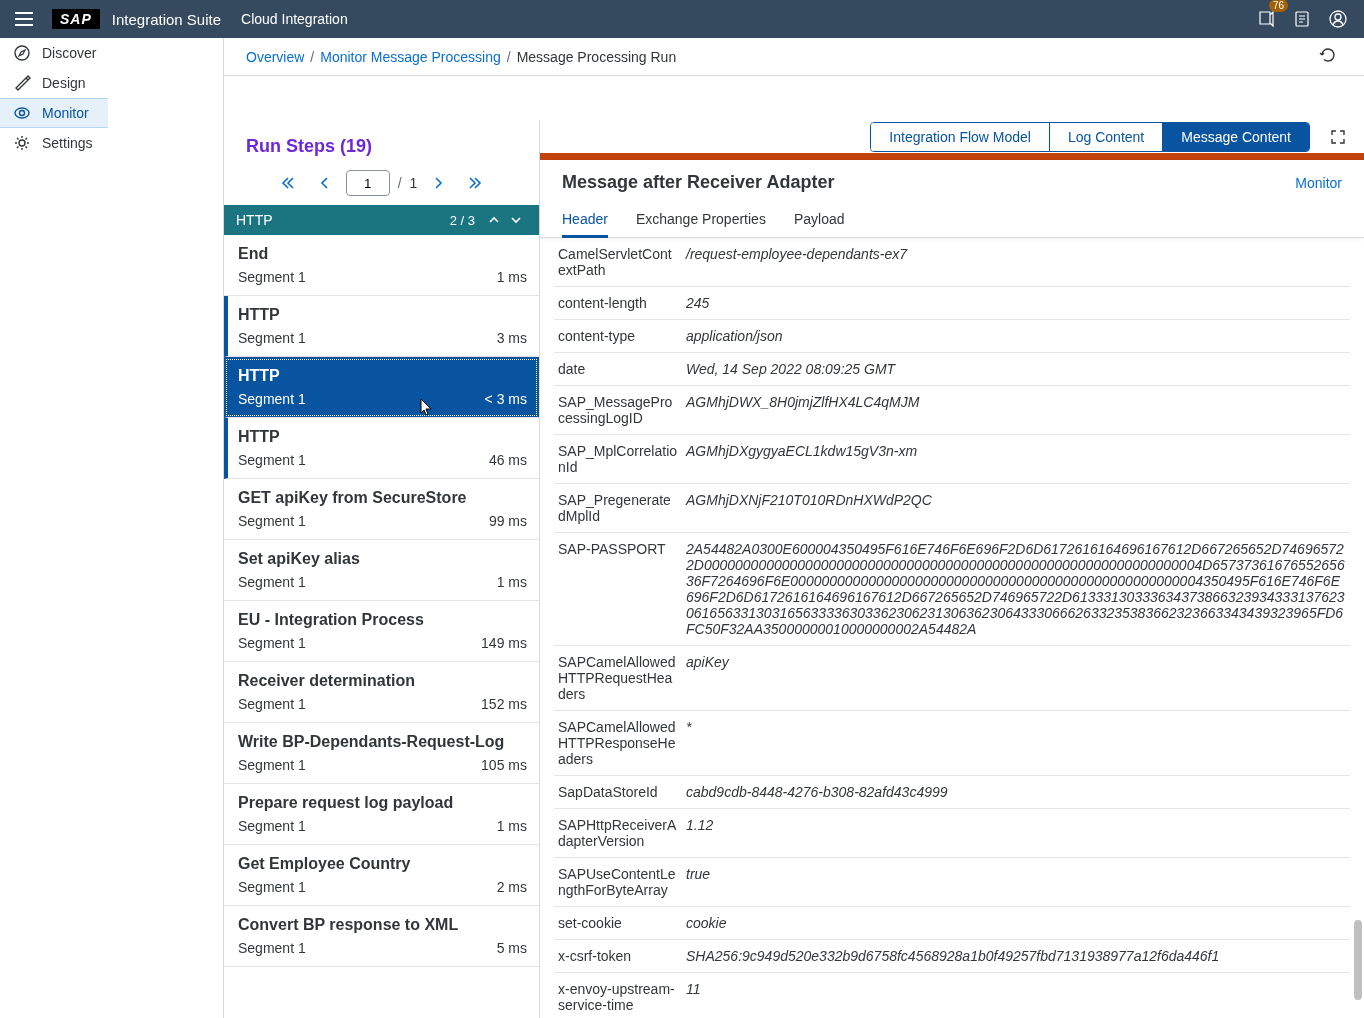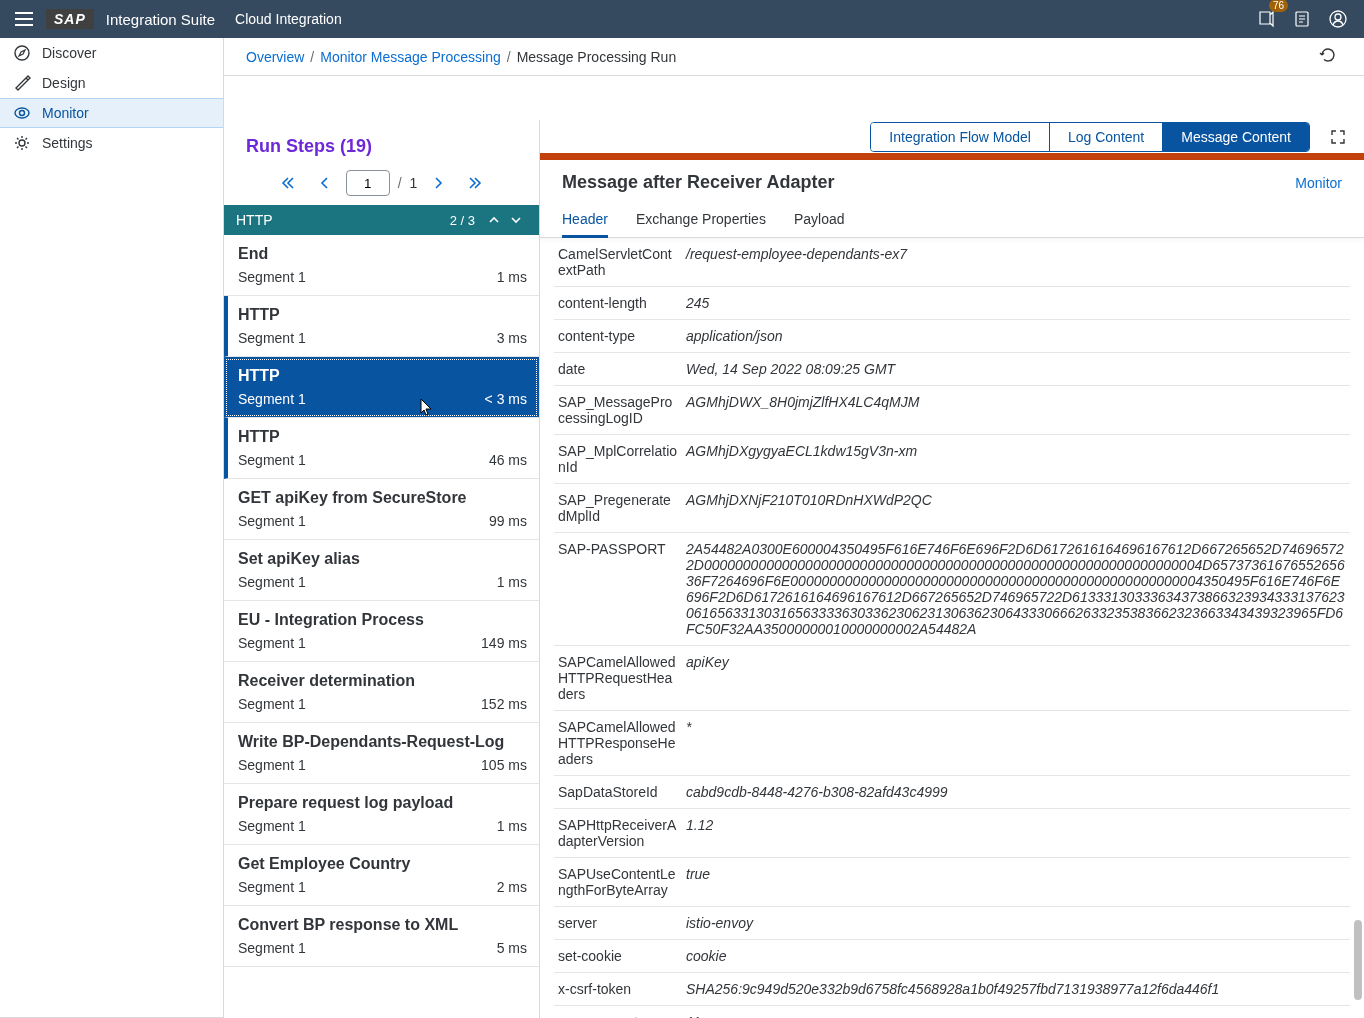--- a/index.html
+++ b/index.html
@@ -1,26 +1,26 @@
 <!DOCTYPE html>
 <html><head>
 <meta charset="utf-8">
 <style>
 * { box-sizing: border-box; margin: 0; padding: 0; }
 body { font-family: "72", Arial, sans-serif; font-size: 14px; color: #32363a; background: #fff; overflow: hidden; }
 .header-bar { height: 38px; background: #354a5f; color: #fff; display: flex; align-items: center; padding: 0 8px; }
 .hamburger { width: 32px; height: 32px; display: flex; align-items: center; justify-content: center; cursor: pointer; border-radius: 4px; }
-.sap-logo { background: #404040; color: #fff; font-weight: bold; padding: 2px 8px; margin-left: 6px; font-size: 14px; font-style: italic; letter-spacing: 1px; }
+.sap-logo { background: #000000; color: #fff; font-weight: bold; padding: 2px 8px; margin-left: 12px; font-size: 14px; font-style: italic; letter-spacing: 1px; }
 .header-title { margin-left: 12px; font-size: 15px; }
 .header-sub { margin-left: 20px; font-size: 14px; }
 .header-spacer { flex: 1; }
 .header-icon { width: 32px; height: 32px; display: flex; align-items: center; justify-content: center; cursor: pointer; margin: 0 2px; position: relative; }
 .badge { position: absolute; top: -4px; right: -6px; background: #a16207; color: #fff; font-size: 10px; padding: 1px 4px; border-radius: 8px; }
 .layout { display: flex; height: calc(100vh - 38px); }
-.sidebar { width: 224px; border-right: 1px solid #d9d9d9; background: #fff; display: flex; flex-direction: column; }
+.sidebar { width: 224px; border-right: 1px solid #d9d9d9; background: #fff; display: flex; flex-direction: row; }
 .sidebar-bottom-line { border-top: 1px solid #d9d9d9; margin-top: auto; height: 0; }
 .nav-item { display: flex; align-items: center; height: 30px; padding: 0 12px; cursor: pointer; font-size: 14px; color: #32363a; }
 .nav-item.active { background: #e5f0fa; color: #0854a0; border-top: 1px solid #b3d4f5; border-bottom: 1px solid #b3d4f5; }
 .nav-icon { width: 20px; height: 20px; margin-right: 10px; display: flex; align-items: center; justify-content: center; }
 .main { flex: 1; display: flex; flex-direction: column; min-width: 0; gap: 44px; }
 .breadcrumb-bar { height: 38px; border-bottom: 1px solid #d9d9d9; display: flex; align-items: center; padding: 0 22px; }
 .breadcrumb-bar a { color: #0a6ed1; text-decoration: none; }
 .breadcrumb-bar .sep { margin: 0 6px; color: #6a6d70; }
 .breadcrumb-bar .current { color: #32363a; }
 .refresh-btn { margin-left: auto; cursor: pointer; width: 24px; height: 24px; }
@@ -352,24 +352,20 @@
             </div>
             <div class="prop-row">
               <div class="prop-key">SAPHttpReceiverAdapterVersion</div>
               <div class="prop-val">1.12</div>
             </div>
             <div class="prop-row">
               <div class="prop-key">SAPUseContentLengthForByteArray</div>
               <div class="prop-val">true</div>
             </div>
             <div class="prop-row">
-              <div class="prop-key">server</div>
-              <div class="prop-val">istio-envoy</div>
-            </div>
-            <div class="prop-row">
               <div class="prop-key">set-cookie</div>
               <div class="prop-val">cookie</div>
             </div>
             <div class="prop-row">
               <div class="prop-key">x-csrf-token</div>
               <div class="prop-val">SHA256:9c949d520e332b9d6758fc4568928a1b0f49257fbd7131938977a12f6da446f1</div>
             </div>
             <div class="prop-row">
               <div class="prop-key">x-envoy-upstream-service-time</div>
               <div class="prop-val">11</div>

